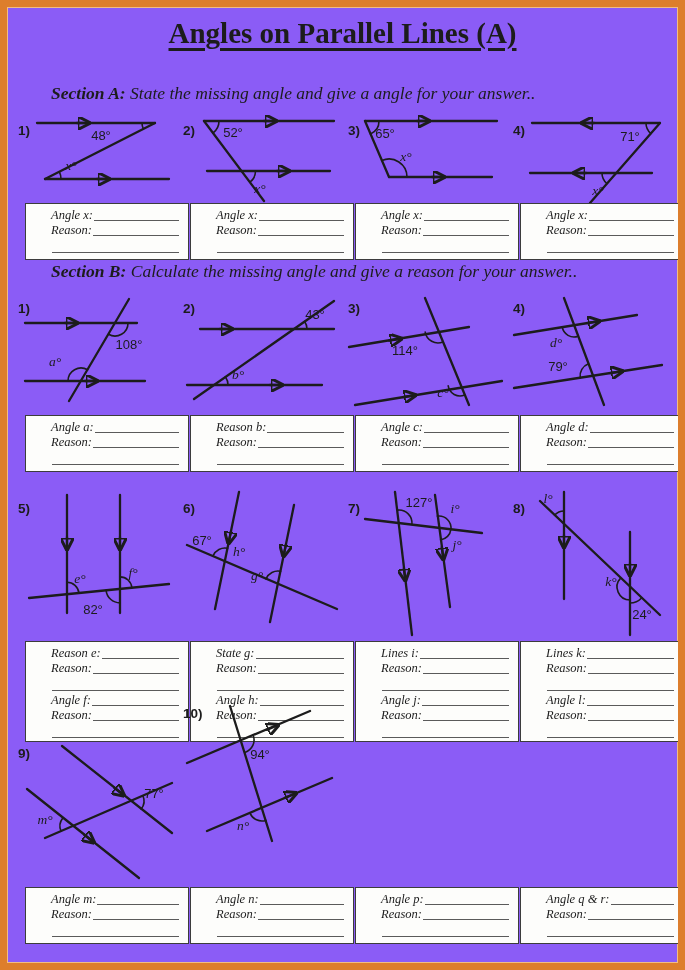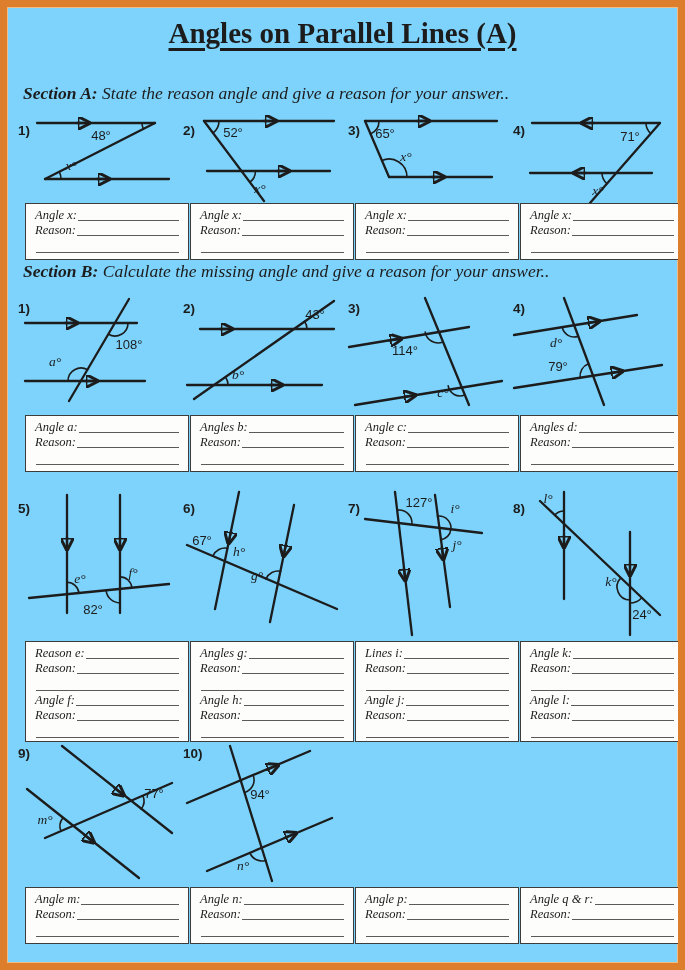--- a/index.html
+++ b/index.html
@@ -1,60 +1,60 @@
 <!DOCTYPE html>
 <html><head>
 <meta charset="utf-8">
 <style>
   html,body{margin:0;padding:0;background:#e9e9e9;}
-  .page{position:relative;width:685px;height:970px;background:#7dd3fc;
+  .page{position:relative;width:685px;height:970px;background:#8b5cf6;
     border:7px solid #dd7e2c;box-sizing:border-box;overflow:hidden;
     box-shadow:inset 0 0 0 1px #f2bd83;font-family:"Liberation Serif",serif;color:#1c1c1c;}
   .title{position:absolute;top:10px;left:0;width:671px;text-align:center;
     font:bold 29px "Liberation Serif",serif;}
   .title span{text-decoration:underline;text-decoration-thickness:2.5px;text-underline-offset:5px;}
   .sechead{position:absolute;left:16px;font-size:17.5px;}
-  .sechead .b{font-weight:bold;font-style:italic;}
+  .sechead .b{font-weight:bold;font-style:italic;margin-left:28px;}
   .sechead .r{font-style:italic;}
   .cell{position:absolute;width:165px;}
   .c0{left:10px}.c1{left:175px}.c2{left:340px}.c3{left:505px}
   .pnum{position:absolute;left:1px;font:bold 13.5px "Liberation Sans",sans-serif;z-index:2;}
   .nA .pnum{top:12px}.nB1 .pnum{top:8px}.nB2 .pnum{top:14px}.nB3 .pnum{top:5px}
   svg{display:block;}
   svg line,svg path{stroke:#1c1c1c;stroke-width:2.3;fill:none;stroke-linecap:round;}
   svg path.arc{stroke-width:1.6;}
   svg line.arr{stroke-width:2.3;}
   .tv{font:13px "Liberation Sans",sans-serif;fill:#1c1c1c;}
   .tx{font:italic 13.5px "Liberation Serif",serif;fill:#1c1c1c;}
   .abox{position:absolute;left:8px;width:146px;border:1.6px solid #3c3c3c;background:#fdfdfb;
     padding:4px 7px 2px 9px;box-sizing:content-box;}
   .abox.short{height:49px;}
   .abox.tall{height:93px;}
-  .aline{display:flex;align-items:flex-end;height:15px;}
+  .aline{display:flex;align-items:flex-end;height:15px;margin-left:16px;}
   .aline .lbl{font:italic 12.5px "Liberation Serif",serif;white-space:pre;}
   .aline .ln{flex:1;border-bottom:1.1px solid #5a5a5a;margin:0 2px 2px 1px;height:12px;}
   .aline.gap{height:17px;}
   .artifact{position:absolute;top:958px;left:12px;width:148px;height:2.4px;background:#8b7fd0;}
 </style>
 </head>
 <body>
 
 <svg width="0" height="0" style="position:absolute">
   <defs>
     <marker id="arw" markerUnits="userSpaceOnUse" markerWidth="13" markerHeight="13" refX="7" refY="5" orient="auto" viewBox="0 0 10 10">
       <path d="M0,0 L10,5 L0,10 z" fill="#1c1c1c" stroke="none"></path>
     </marker>
   </defs>
 </svg>
 
 <div class="page">
 
   <div class="title"><span>Angles on Parallel Lines (A)</span></div>
 
-  <div class="sechead" style="top:76px"><span class="b">Section A:</span><span class="r"> State the reason angle and give a reason for your answer..</span></div>
+  <div class="sechead" style="top:76px"><span class="b">Section A:</span><span class="r"> State the missing angle and give a angle for your answer..</span></div>
 
   <div class="cell nA c0" style="top:104px">
     <span class="pnum">1)</span>
     <svg width="165" height="92" viewBox="0 0 165 92">
       <line x1="20" y1="12" x2="138" y2="12"></line>
         <line class="arr" x1="60" y1="12" x2="70" y2="12" marker-end="url(#arw)"></line>
       <line x1="138" y1="12" x2="28" y2="68"></line>
       <line x1="28" y1="68" x2="152" y2="68"></line>
         <line class="arr" x1="80" y1="68" x2="90" y2="68" marker-end="url(#arw)"></line>
       <path class="arc" d="M126.3,17.6 A13,13 0 0 1 125,12"></path>
@@ -237,21 +237,21 @@
           <span class="ln"></span>
         </div>
       <div class="aline gap">
           <span class="ln"></span>
         </div>
     </div>
   </div>
   <div class="cell c1" style="top:408px">
     <div class="abox short">
       <div class="aline">
-          <span class="lbl">Angles b:</span>
+          <span class="lbl">Reason b:</span>
           <span class="ln"></span>
         </div>
       <div class="aline">
           <span class="lbl">Reason:</span>
           <span class="ln"></span>
         </div>
       <div class="aline gap">
           <span class="ln"></span>
         </div>
     </div>
@@ -267,21 +267,21 @@
           <span class="ln"></span>
         </div>
       <div class="aline gap">
           <span class="ln"></span>
         </div>
     </div>
   </div>
   <div class="cell c3" style="top:408px">
     <div class="abox short">
       <div class="aline">
-          <span class="lbl">Angles d:</span>
+          <span class="lbl">Angle d:</span>
           <span class="ln"></span>
         </div>
       <div class="aline">
           <span class="lbl">Reason:</span>
           <span class="ln"></span>
         </div>
       <div class="aline gap">
           <span class="ln"></span>
         </div>
     </div>
@@ -373,21 +373,21 @@
           <span class="ln"></span>
         </div>
       <div class="aline gap">
           <span class="ln"></span>
         </div>
     </div>
   </div>
   <div class="cell c1" style="top:634px">
     <div class="abox tall">
       <div class="aline">
-          <span class="lbl">Angles g:</span>
+          <span class="lbl">State g:</span>
           <span class="ln"></span>
         </div>
       <div class="aline">
           <span class="lbl">Reason:</span>
           <span class="ln"></span>
         </div>
       <div class="aline gap">
           <span class="ln"></span>
         </div>
       <div class="aline">
@@ -425,21 +425,21 @@
           <span class="ln"></span>
         </div>
       <div class="aline gap">
           <span class="ln"></span>
         </div>
     </div>
   </div>
   <div class="cell c3" style="top:634px">
     <div class="abox tall">
       <div class="aline">
-          <span class="lbl">Angle k:</span>
+          <span class="lbl">Lines k:</span>
           <span class="ln"></span>
         </div>
       <div class="aline">
           <span class="lbl">Reason:</span>
           <span class="ln"></span>
         </div>
       <div class="aline gap">
           <span class="ln"></span>
         </div>
       <div class="aline">
@@ -463,21 +463,21 @@
         <line class="arr" x1="97.2" y1="46.8" x2="105" y2="53" marker-end="url(#arw)"></line>
       <line x1="10" y1="48" x2="122" y2="137"></line>
         <line class="arr" x1="67.2" y1="93.8" x2="75" y2="100" marker-end="url(#arw)"></line>
       <line x1="28" y1="97" x2="155" y2="42"></line>
       <path class="arc" d="M125.9,54.8 A13,13 0 0 1 124.2,68.1"></path>
       <path class="arc" d="M44.1,90.2 A13,13 0 0 1 45.8,76.9"></path>
       <text class="tv" x="137" y="57" text-anchor="middle">77°</text>
       <text class="tx" x="28" y="83" text-anchor="middle">m°</text>
     </svg>
   </div>
-  <div class="cell nB3 c1" style="top:734px">
+  <div class="cell nB3 c1" style="top:694px">
     <span class="pnum">10)</span>
     <svg width="165" height="146" viewBox="0 0 165 146">
       <line x1="5" y1="62" x2="128" y2="10"></line>
         <line class="arr" x1="84.8" y1="28.9" x2="94" y2="25" marker-end="url(#arw)"></line>
       <line x1="25" y1="130" x2="150" y2="77"></line>
         <line class="arr" x1="102.8" y1="96.9" x2="112" y2="93" marker-end="url(#arw)"></line>
       <line x1="48" y1="5" x2="90" y2="140"></line>
       <path class="arc" d="M71,33.9 A13,13 0 0 1 62.9,51.4"></path>
       <path class="arc" d="M83.9,119.4 A13,13 0 0 1 68,112.1"></path>
       <text class="tv" x="78" y="58" text-anchor="middle">94°</text>

